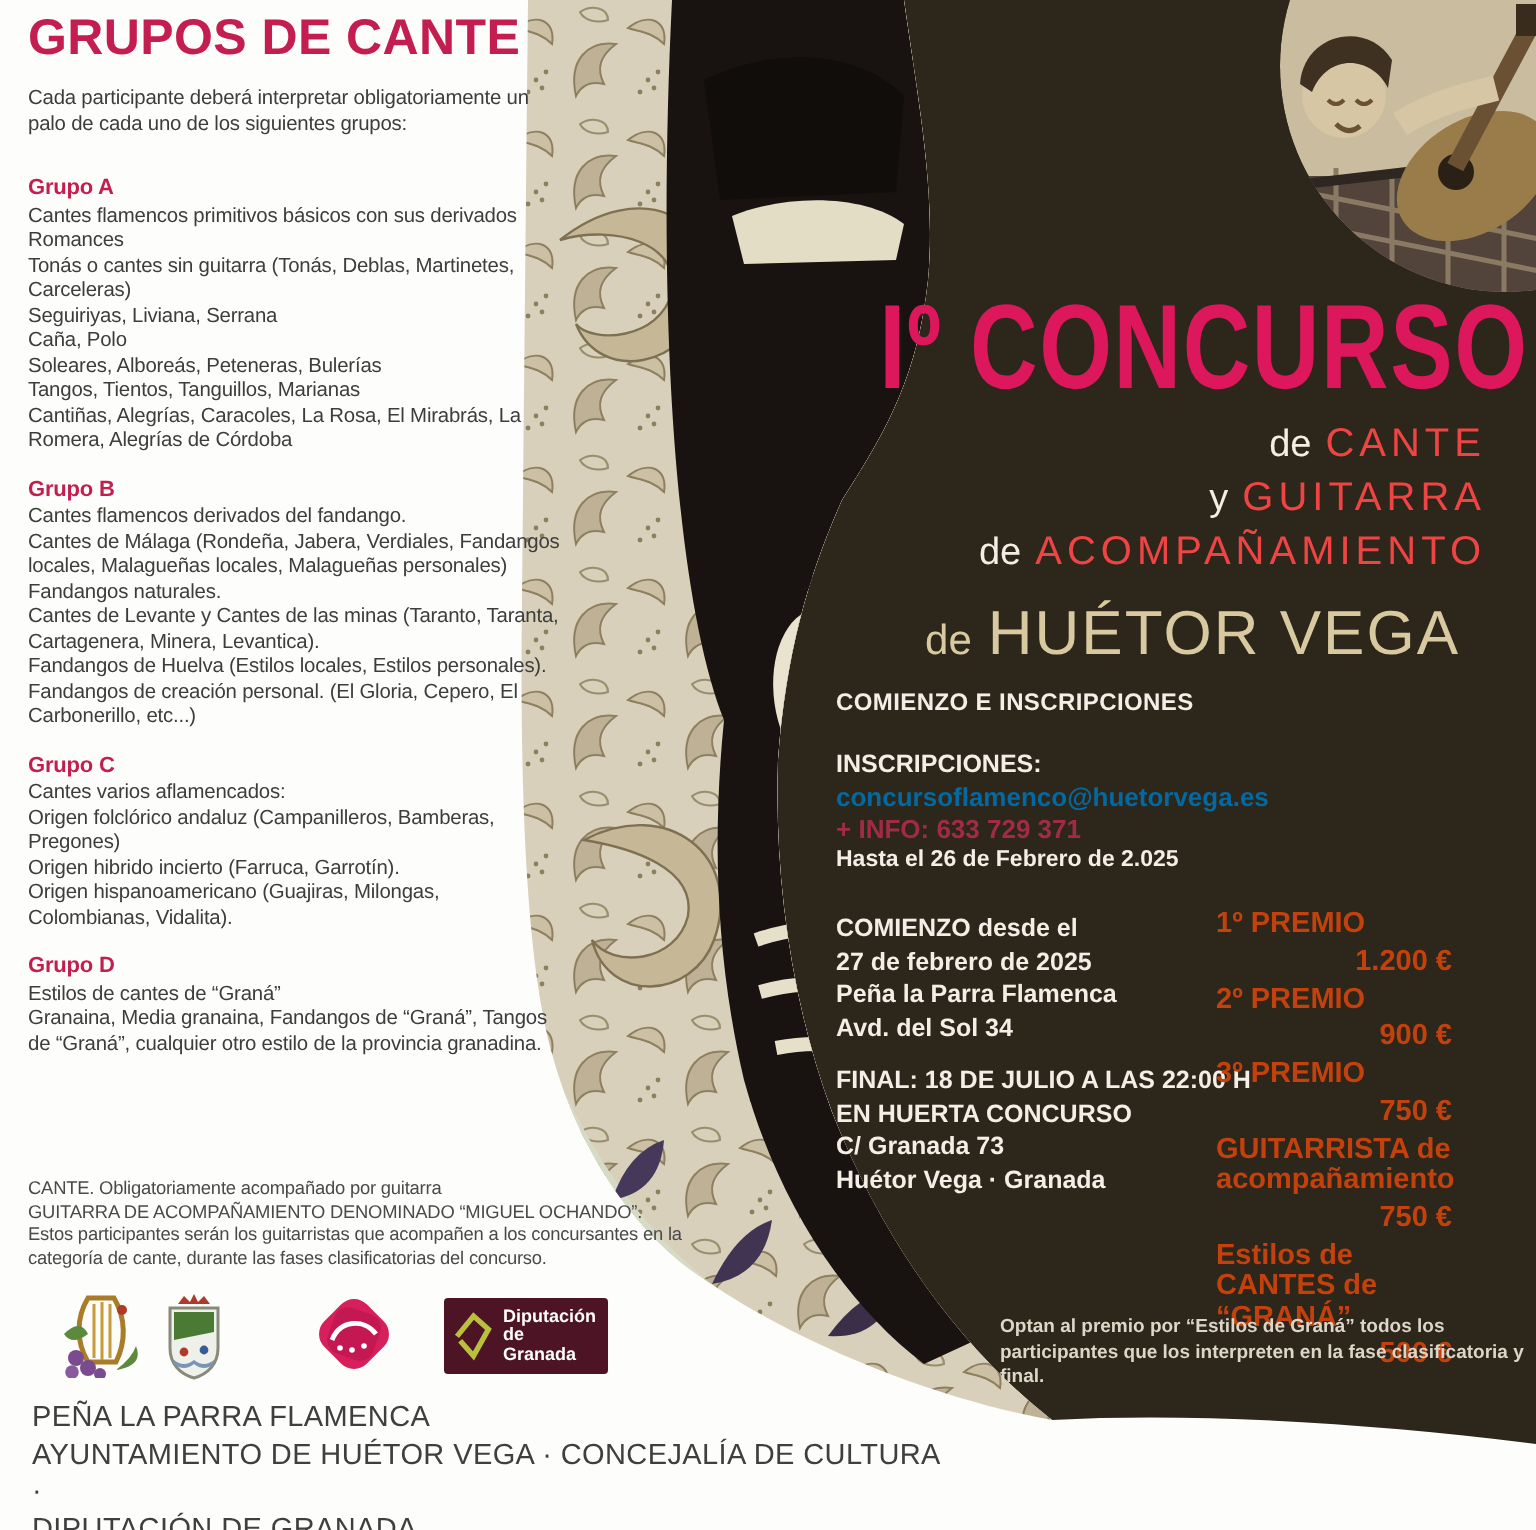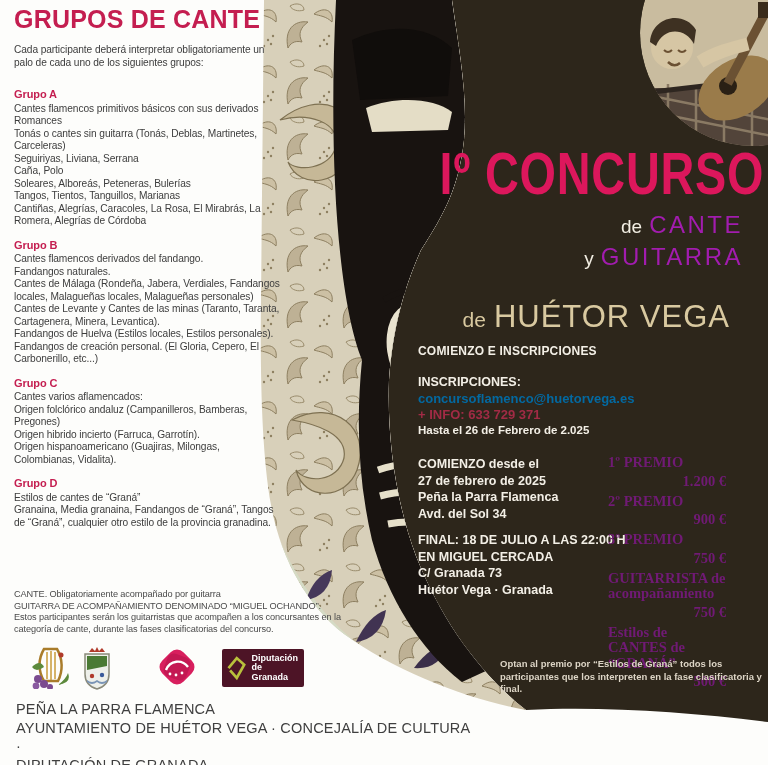--- a/index.html
+++ b/index.html
@@ -44,35 +44,35 @@
 
   
   .big-title{
     position:absolute;top:139px;right:4px;
     font-size:60px;font-weight:bold;color:#dc175c;white-space:nowrap;
     transform:scaleX(.78);transform-origin:100% 50%;letter-spacing:1px;
   }
   .subtitles{position:absolute;top:211px;right:25px;text-align:right;}
   .sub-line{margin-bottom:4px;white-space:nowrap;}
   .sub-pre{font-size:19px;color:#f2eee3;margin-right:7px;}
-  .sub-main{font-size:24px;color:#a21caf;letter-spacing:2.5px;font-weight:normal;}
+  .sub-main{font-size:20px;color:#ef4444;letter-spacing:2.5px;font-weight:normal;}
   .venue{position:absolute;top:299px;right:38px;white-space:nowrap;}
   .venue-pre{font-size:21px;color:#d9c9a0;margin-right:8px;}
   .venue-main{font-size:31px;color:#d9c9a0;letter-spacing:1px;}
 
   .r-txt{position:absolute;color:#f3efe6;font-weight:bold;}
   .sec-header{left:418px;top:344px;font-size:12px;letter-spacing:.2px;}
   .insc-label{left:418px;top:375px;font-size:12.5px;text-align:center;}
   .insc-email{left:418px;top:391px;font-size:13px;color:#0369a1;}
   .insc-phone{left:418px;top:407px;font-size:13px;color:#a12b45;}
   .insc-deadline{left:418px;top:424px;font-size:11.5px;}
   .start-block{left:418px;top:456px;font-size:12.5px;line-height:16.5px;}
   .final-block{left:418px;top:532px;font-size:12.5px;line-height:16.5px;}
 
-  .prizes{position:absolute;left:608px;top:455px;width:120px;color:#701a75;font-weight:bold;font-family:Liberation Serif, serif;}
+  .prizes{position:absolute;left:608px;top:455px;width:120px;color:#c2410c;font-weight:bold;}
   .prize-label{font-size:14.5px;line-height:15.5px;}
   .prize-amount{font-size:14.5px;text-align:right;margin:2px 2px 4px 0;}
   .footnote{
     position:absolute;left:500px;top:658px;width:264px;
     font-size:9.5px;line-height:12.5px;font-weight:bold;color:#ddd5c6;
   }
 </style>
 </head>
 <body>
 
@@ -162,22 +162,22 @@
       <div class="grp-i">Cantes flamencos primitivos básicos con sus derivados</div>
       <div class="grp-i">Romances</div>
       <div class="grp-i">Tonás o cantes sin guitarra (Tonás, Deblas, Martinetes, Carceleras)</div>
       <div class="grp-i">Seguiriyas, Liviana, Serrana</div>
       <div class="grp-i">Caña, Polo</div>
       <div class="grp-i">Soleares, Alboreás, Peteneras, Bulerías</div>
       <div class="grp-i">Tangos, Tientos, Tanguillos, Marianas</div>
       <div class="grp-i">Cantiñas, Alegrías, Caracoles, La Rosa, El Mirabrás, La Romera, Alegrías de Córdoba</div>
       <div class="grp-h">Grupo B</div>
       <div class="grp-i">Cantes flamencos derivados del fandango.</div>
+      <div class="grp-i">Cantes de Málaga (Rondeña, Jabera, Verdiales, Fandangos locales, Malagueñas locales, Malagueñas personales)</div>
       <div class="grp-i">Fandangos naturales.</div>
-      <div class="grp-i">Cantes de Málaga (Rondeña, Jabera, Verdiales, Fandangos locales, Malagueñas locales, Malagueñas personales)</div>
       <div class="grp-i">Cantes de Levante y Cantes de las minas (Taranto, Taranta, Cartagenera, Minera, Levantica).</div>
       <div class="grp-i">Fandangos de Huelva (Estilos locales, Estilos personales).</div>
       <div class="grp-i">Fandangos de creación personal. (El Gloria, Cepero, El Carbonerillo, etc...)</div>
       <div class="grp-h">Grupo C</div>
       <div class="grp-i">Cantes varios aflamencados:</div>
       <div class="grp-i">Origen folclórico andaluz (Campanilleros, Bamberas, Pregones)</div>
       <div class="grp-i">Origen hibrido incierto (Farruca, Garrotín).</div>
       <div class="grp-i">Origen hispanoamericano (Guajiras, Milongas, Colombianas, Vidalita).</div>
       <div class="grp-h">Grupo D</div>
       <div class="grp-i">Estilos de cantes de “Graná”</div>
@@ -235,39 +235,40 @@
   <div class="orgs">
       <div>PEÑA LA PARRA FLAMENCA</div>
       <div>AYUNTAMIENTO DE HUÉTOR VEGA · CONCEJALÍA DE CULTURA ·</div>
       <div>DIPUTACIÓN DE GRANADA</div>
     </div>
 
   <div class="big-title">Iº CONCURSO</div>
   <div class="subtitles">
       <div class="sub-line"><span class="sub-pre">de</span><span class="sub-main">CANTE</span></div>
       <div class="sub-line"><span class="sub-pre">y</span><span class="sub-main">GUITARRA</span></div>
+      <div class="sub-line"><span class="sub-pre">de</span><span class="sub-main">ACOMPAÑAMIENTO</span></div>
     </div>
   <div class="venue">
     <span class="venue-pre">de</span><span class="venue-main">HUÉTOR VEGA</span>
   </div>
 
   <div class="r-txt sec-header">COMIENZO E INSCRIPCIONES</div>
   <div class="r-txt insc-label">INSCRIPCIONES:</div>
   <div class="r-txt insc-email">concursoflamenco@huetorvega.es</div>
   <div class="r-txt insc-phone">+ INFO: 633 729 371</div>
   <div class="r-txt insc-deadline">Hasta el 26 de Febrero de 2.025</div>
   <div class="r-txt start-block">
       <div>COMIENZO desde el</div>
       <div>27 de febrero de 2025</div>
       <div>Peña la Parra Flamenca</div>
       <div>Avd. del Sol 34</div>
     </div>
   <div class="r-txt final-block">
       <div>FINAL: 18 DE JULIO A LAS 22:00 H</div>
-      <div>EN MIGUEL CERCADA</div>
+      <div>EN HUERTA CONCURSO</div>
       <div>C/ Granada 73</div>
       <div>Huétor Vega · Granada</div>
     </div>
 
   <div class="prizes">
       <div class="prize-label">1º PREMIO</div>
       <div class="prize-amount">1.200 €</div>
       <div class="prize-label">2º PREMIO</div>
       <div class="prize-amount">900 €</div>
       <div class="prize-label">3º PREMIO</div>

